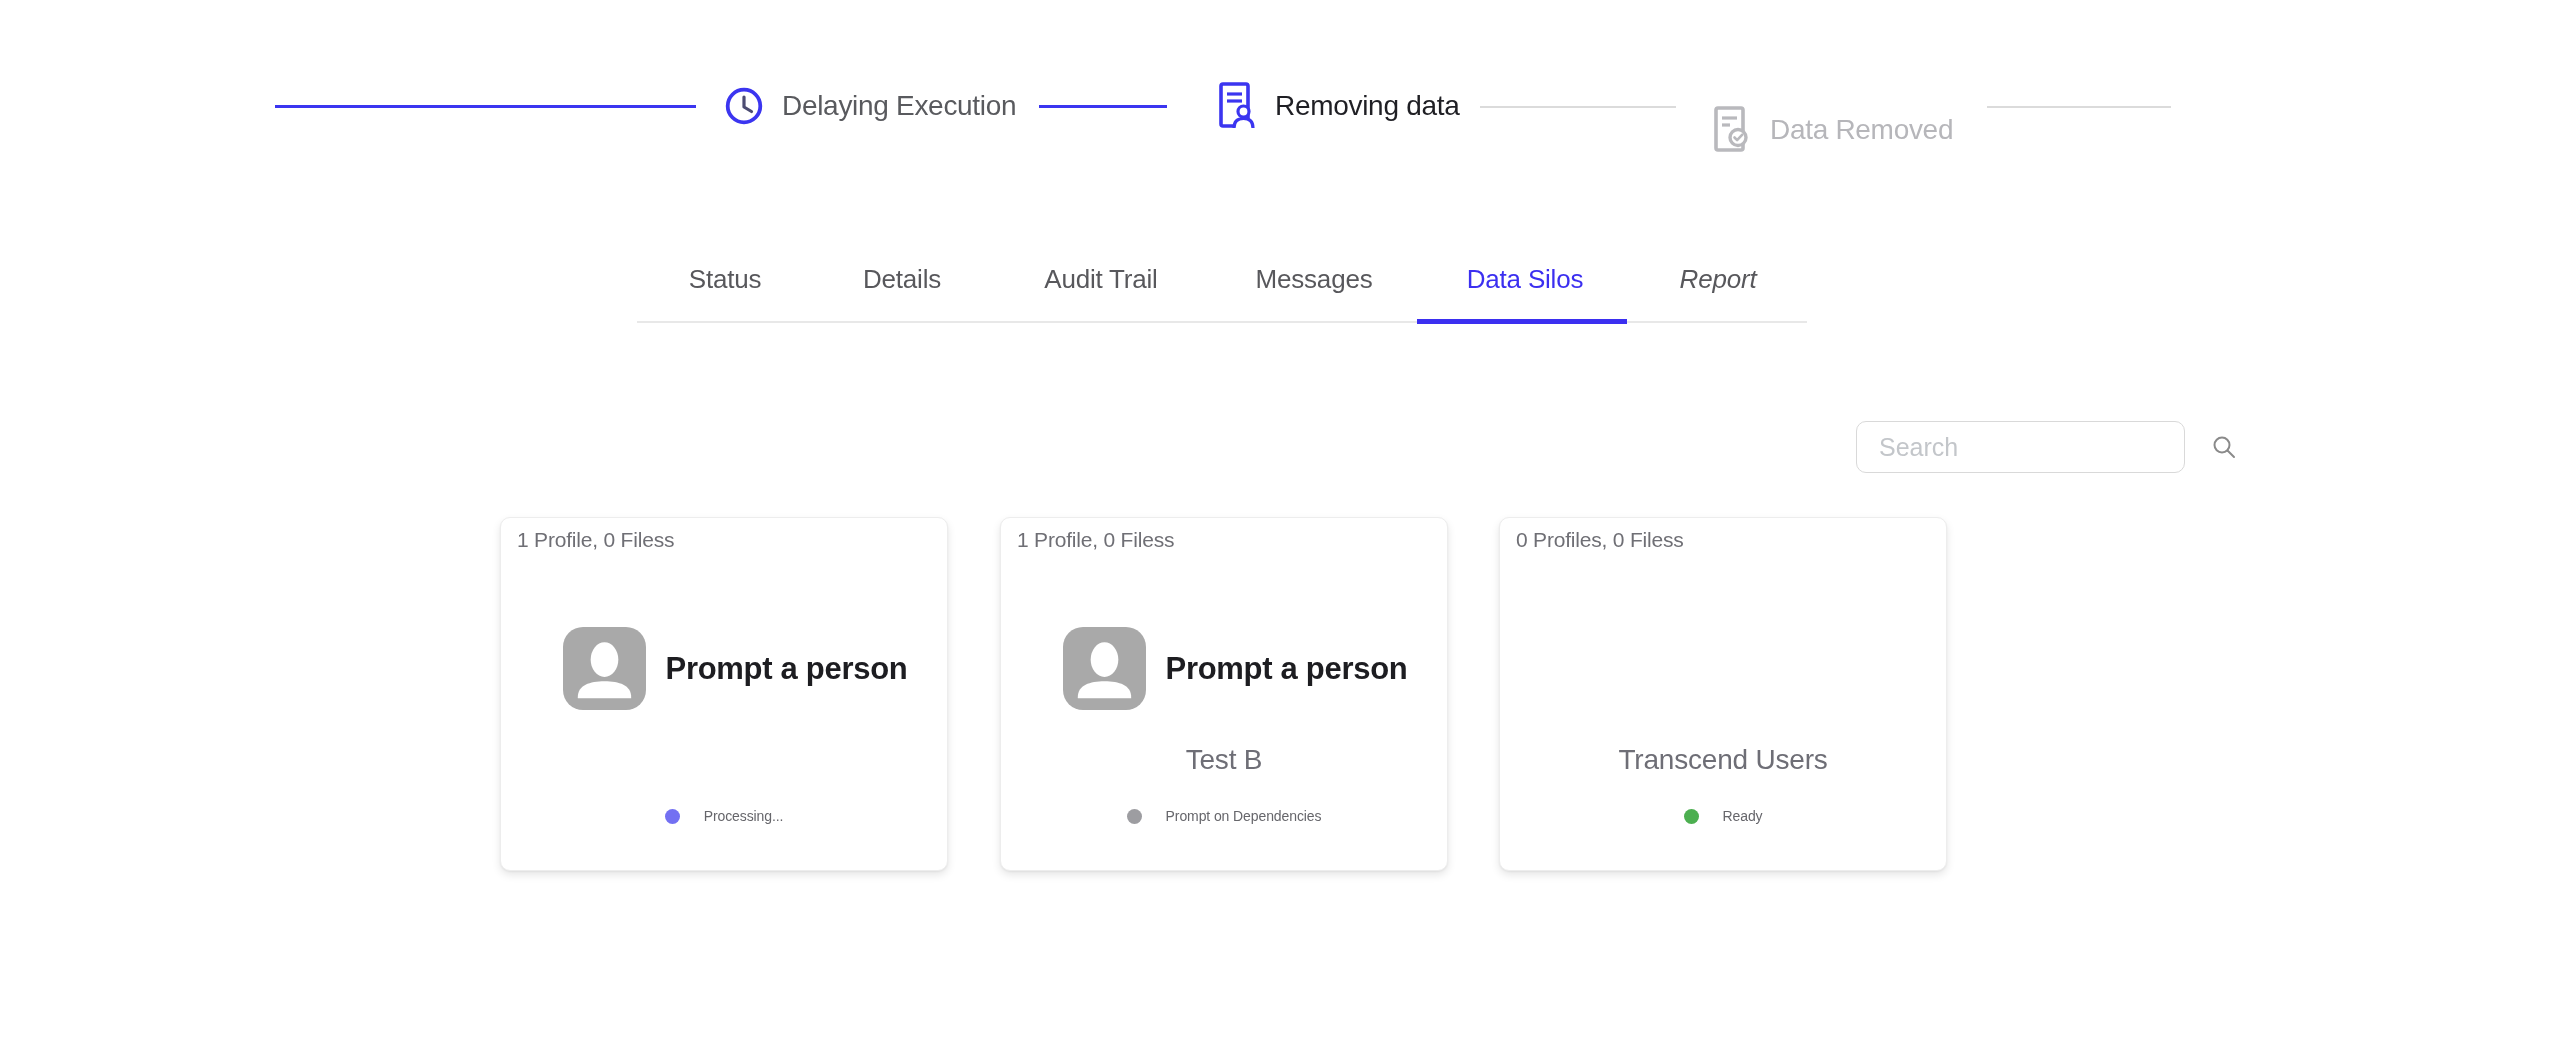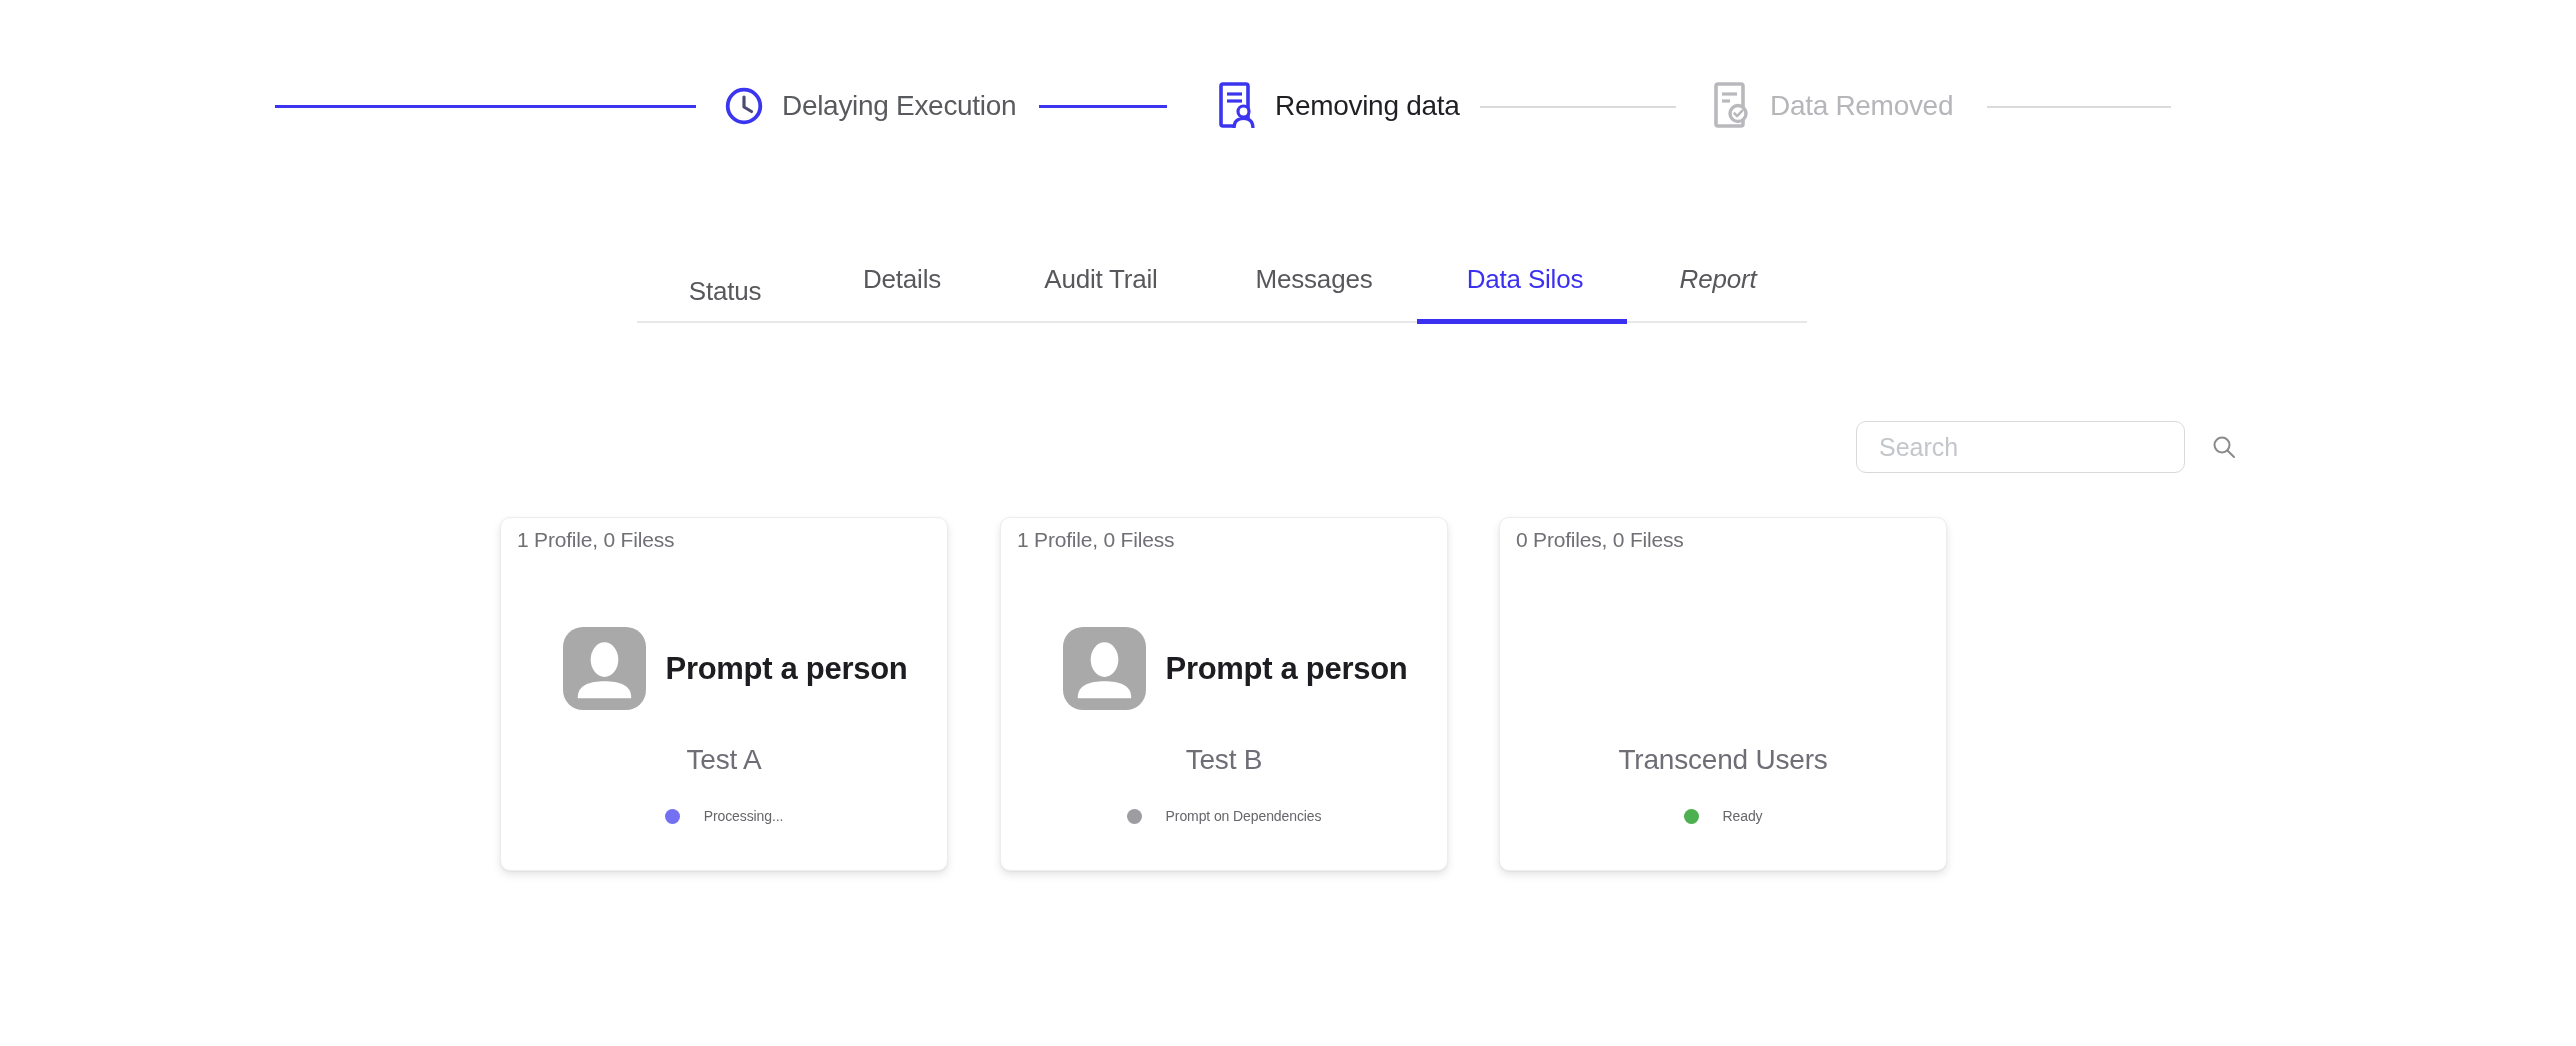--- a/index.html
+++ b/index.html
@@ -75,37 +75,37 @@
         <line x1="10" y1="14" x2="25" y2="14" stroke="#3b35f0" stroke-width="3.2"></line>
         <line x1="10" y1="21" x2="25" y2="21" stroke="#3b35f0" stroke-width="3.2"></line>
         <circle cx="26.5" cy="31.5" r="5.5" fill="#ffffff" stroke="#3b35f0" stroke-width="3.2"></circle>
         <path d="M17 48 c0-7.5 4.5-9.5 9.5-9.5 c5 0 9.5 2 9.5 9.5" fill="#ffffff" stroke="#3b35f0" stroke-width="3.2"></path>
       </svg>
       <span class="step-label">Removing data</span>
     </div>
 
     <div class="step-line gray" style="left:1480px; width:196px;"></div>
 
-    <div class="step pending" style="left:1712px;">
+    <div class="step pending" style="left:1712px;margin-top:24px;">
       <svg class="step-icon" width="40" height="52" viewBox="0 0 40 52">
         <rect x="4" y="4" width="27" height="42" rx="2" fill="none" stroke="#b9b9bd" stroke-width="3.6"></rect>
         <line x1="10" y1="14" x2="25" y2="14" stroke="#b9b9bd" stroke-width="3.2"></line>
         <line x1="10" y1="21" x2="18" y2="21" stroke="#b9b9bd" stroke-width="3.2"></line>
         <circle cx="26" cy="33.5" r="8" fill="#ffffff" stroke="#b9b9bd" stroke-width="3.4"></circle>
         <path d="M22.5 33.5 l2.6 2.6 l5.2 -5.4" fill="none" stroke="#b9b9bd" stroke-width="2.6" stroke-linecap="round" stroke-linejoin="round"></path>
       </svg>
       <span class="step-label">Data Removed</span>
     </div>
 
     <div class="step-line gray" style="left:1987px; width:184px;"></div>
   </div>
 
   <div>
     <div class="tabs-divider"></div>
-    <div class="tab" style="left:725px;margin-top:12px;">Status</div>
+    <div class="tab" style="left:725px;">Status</div>
     <div class="tab" style="left:902px;">Details</div>
     <div class="tab" style="left:1101px;">Audit Trail</div>
     <div class="tab" style="left:1314px;">Messages</div>
     <div class="tab active" style="left:1525px;">Data Silos</div>
     <div class="tab" style="left:1718px;font-style:italic;">Report</div>
     <div class="tab-underline"></div>
   </div>
 
   <div class="search-box">
     <input type="text" placeholder="Search" style="">
@@ -119,21 +119,20 @@
     <div class="card-meta">1 Profile, 0 Filess</div>
     <div class="card-main">
       <div class="card-icon">
         <svg width="83" height="83" viewBox="0 0 84 84">
           <ellipse cx="42" cy="33" rx="14" ry="17.5" fill="#ffffff"></ellipse>
           <path d="M15 71 c0-12 12-16 27-16 s27 4 27 16 v1 H15 z" fill="#ffffff"></path>
         </svg>
       </div>
       <div class="card-title">Prompt a person</div>
     </div>
-    <div class="card-name">Test A</div>
     <div class="card-status">
       <span class="dot" style="background-color: rgb(115, 112, 242);"></span>
       <span class="status-label">Processing...</span>
     </div>
   </div>
 
   <div class="card" style="left:1000px;">
     <div class="card-meta">1 Profile, 0 Filess</div>
     <div class="card-main">
       <div class="card-icon">

